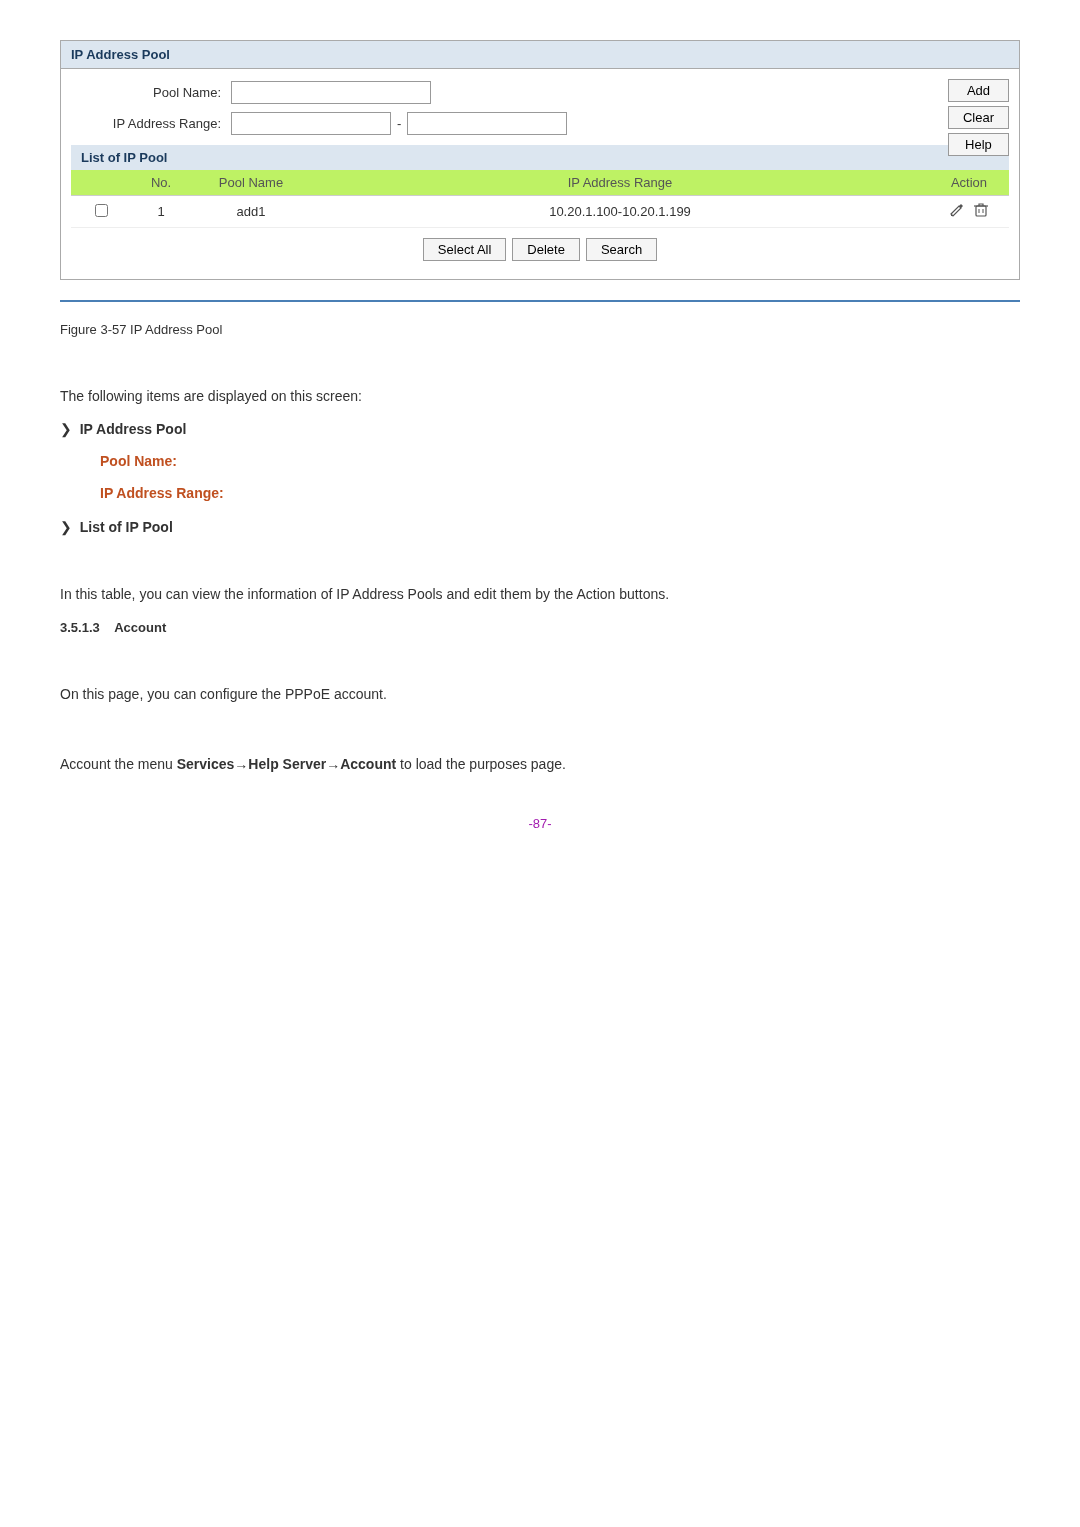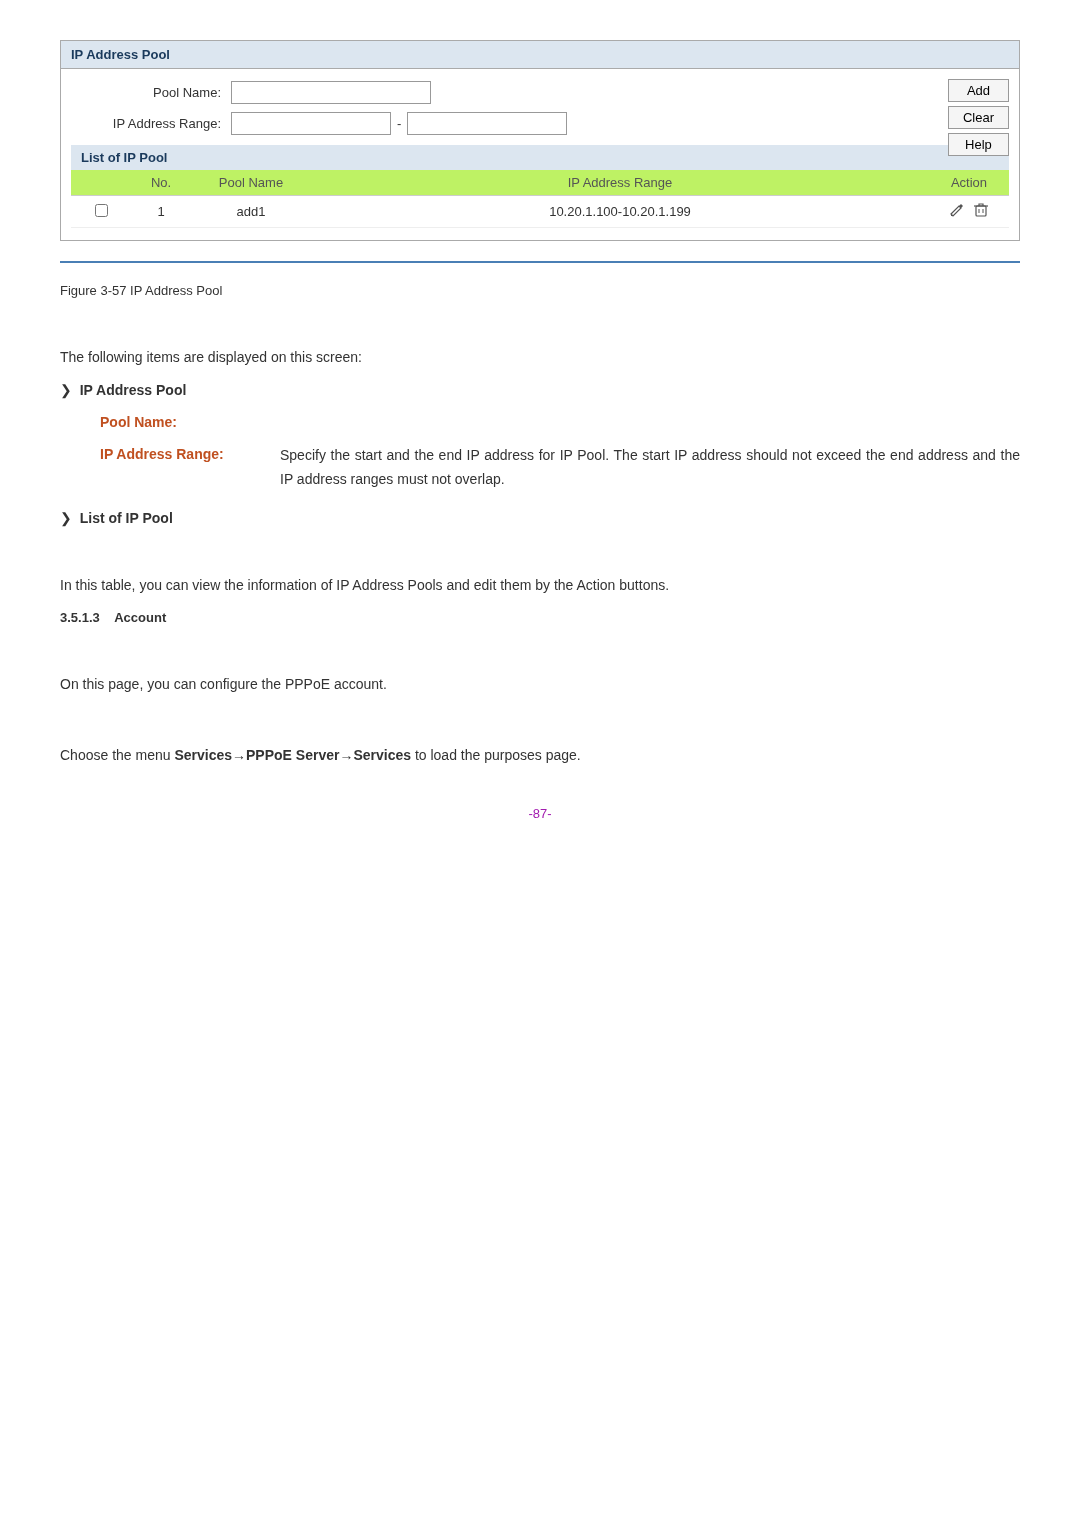--- a/index.html
+++ b/index.html
@@ -253,20 +253,25 @@
                   <path d="M1 4 H15" stroke="#555" stroke-width="1.2"></path>
                   <path d="M6 4 V2 H10 V4" fill="none" stroke="#555" stroke-width="1.2"></path>
                   <path d="M6 7 V11 M10 7 V11" stroke="#555" stroke-width="1"></path>
                 </svg>
               </span>
             </td>
           </tr>
         </tbody>
       </table>
 
+      <div class="bottom-buttons">
+        <button class="btn">Select All</button>
+        <button class="btn">Delete</button>
+        <button class="btn">Search</button>
+      </div>
     </div>
 
   </div>
 </div>
 
 <hr class="divider">
 
 <p class="figure-caption">Figure 3-57 IP Address Pool</p>
 
 <p class="content-text">The following items are displayed on this screen:</p>
@@ -275,34 +280,33 @@
   <span class="arrow">❯</span>
   <strong>IP Address Pool</strong>
 </div>
 
 <div class="desc-block">
   <div class="desc-row">
     <div class="desc-term">Pool Name:</div>
   </div>
   <div class="desc-row">
     <div class="desc-term">IP Address Range:</div>
-    <div class="desc-def">Specify the start and the end IP address for IP Pool. The start IP address should not exceed the end address and the IP address ranges must not overlap.</div>
   </div>
 </div>
 
 <div class="section-heading">
   <span class="arrow">❯</span>
   <strong>List of IP Pool</strong>
 </div>
 
 <p class="content-text">In this table, you can view the information of IP Address Pools and edit them by the Action buttons.</p>
 
 <p class="chapter-heading">
   <span>3.5.1.3</span>&nbsp;&nbsp;&nbsp;&nbsp;<span>Account</span>
 </p>
 
 <p class="content-text">On this page, you can configure the PPPoE account.</p>
 
 <p class="content-text">
-  <span>Choose the menu </span><strong>Services→PPPoE Server→Services</strong><span> to load the purposes page.</span>
+  <span>Account the menu </span><strong>Services→Help Server→Account</strong><span> to load the purposes page.</span>
 </p>
 
 <p class="page-number">-87-</p>
 
 </body></html>

